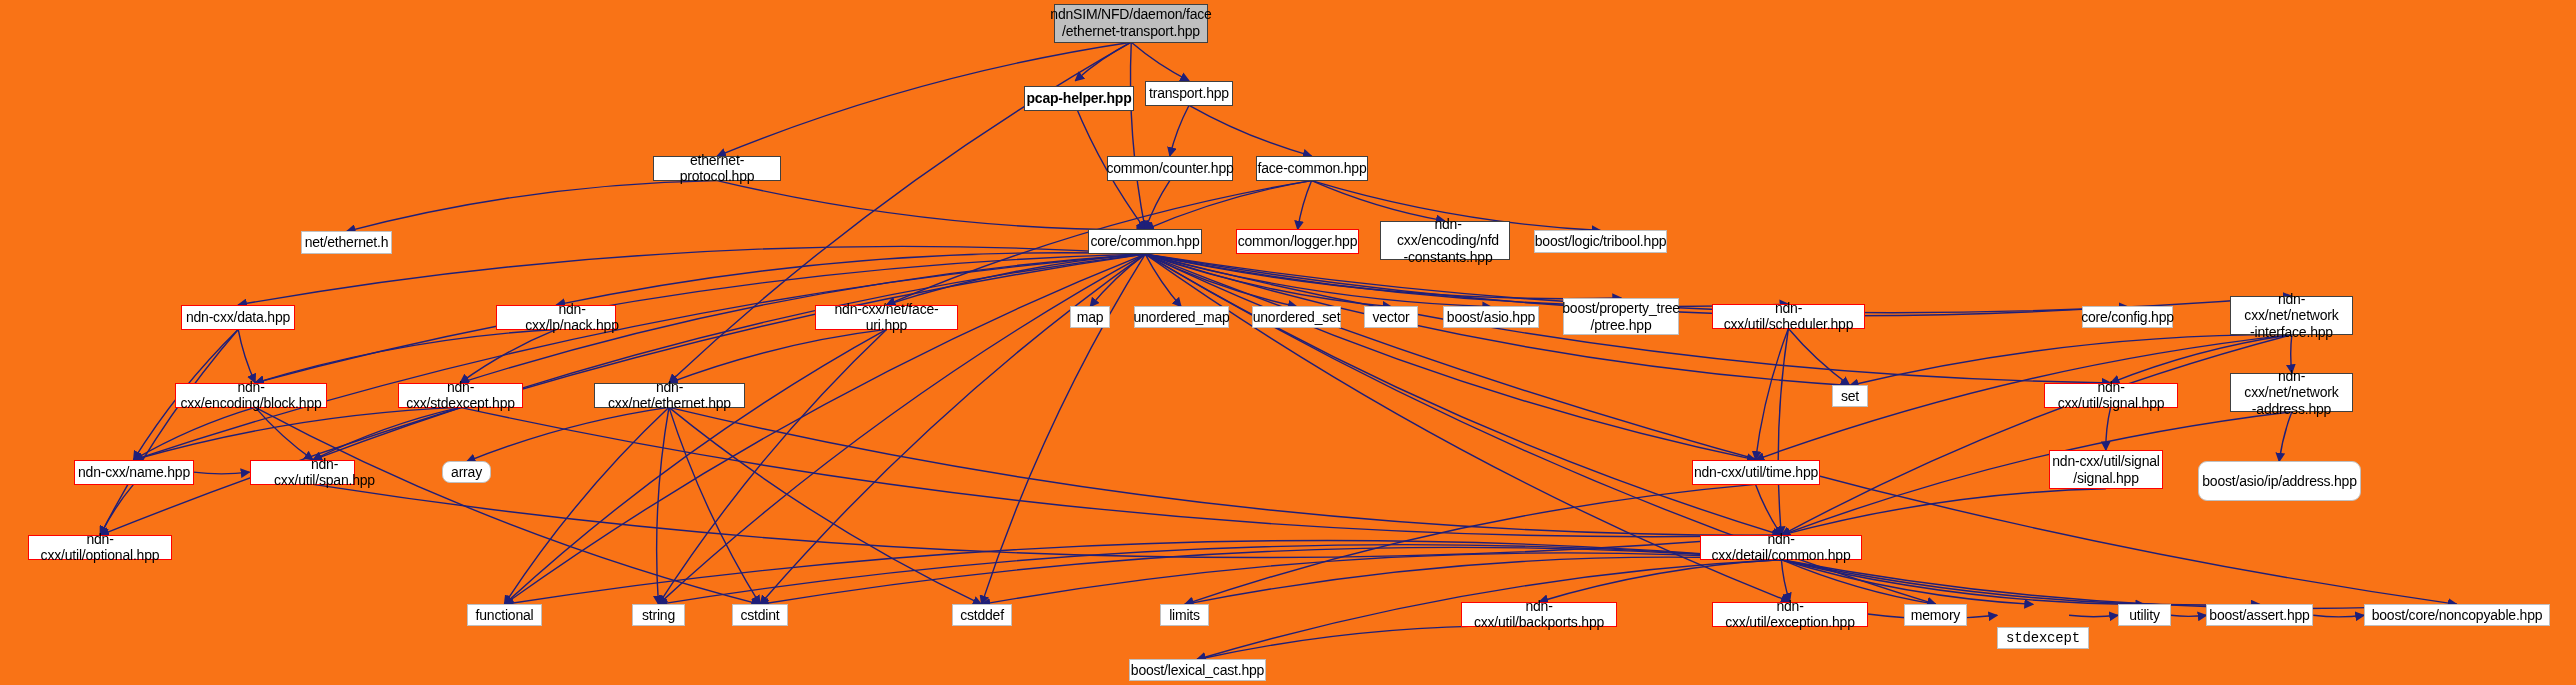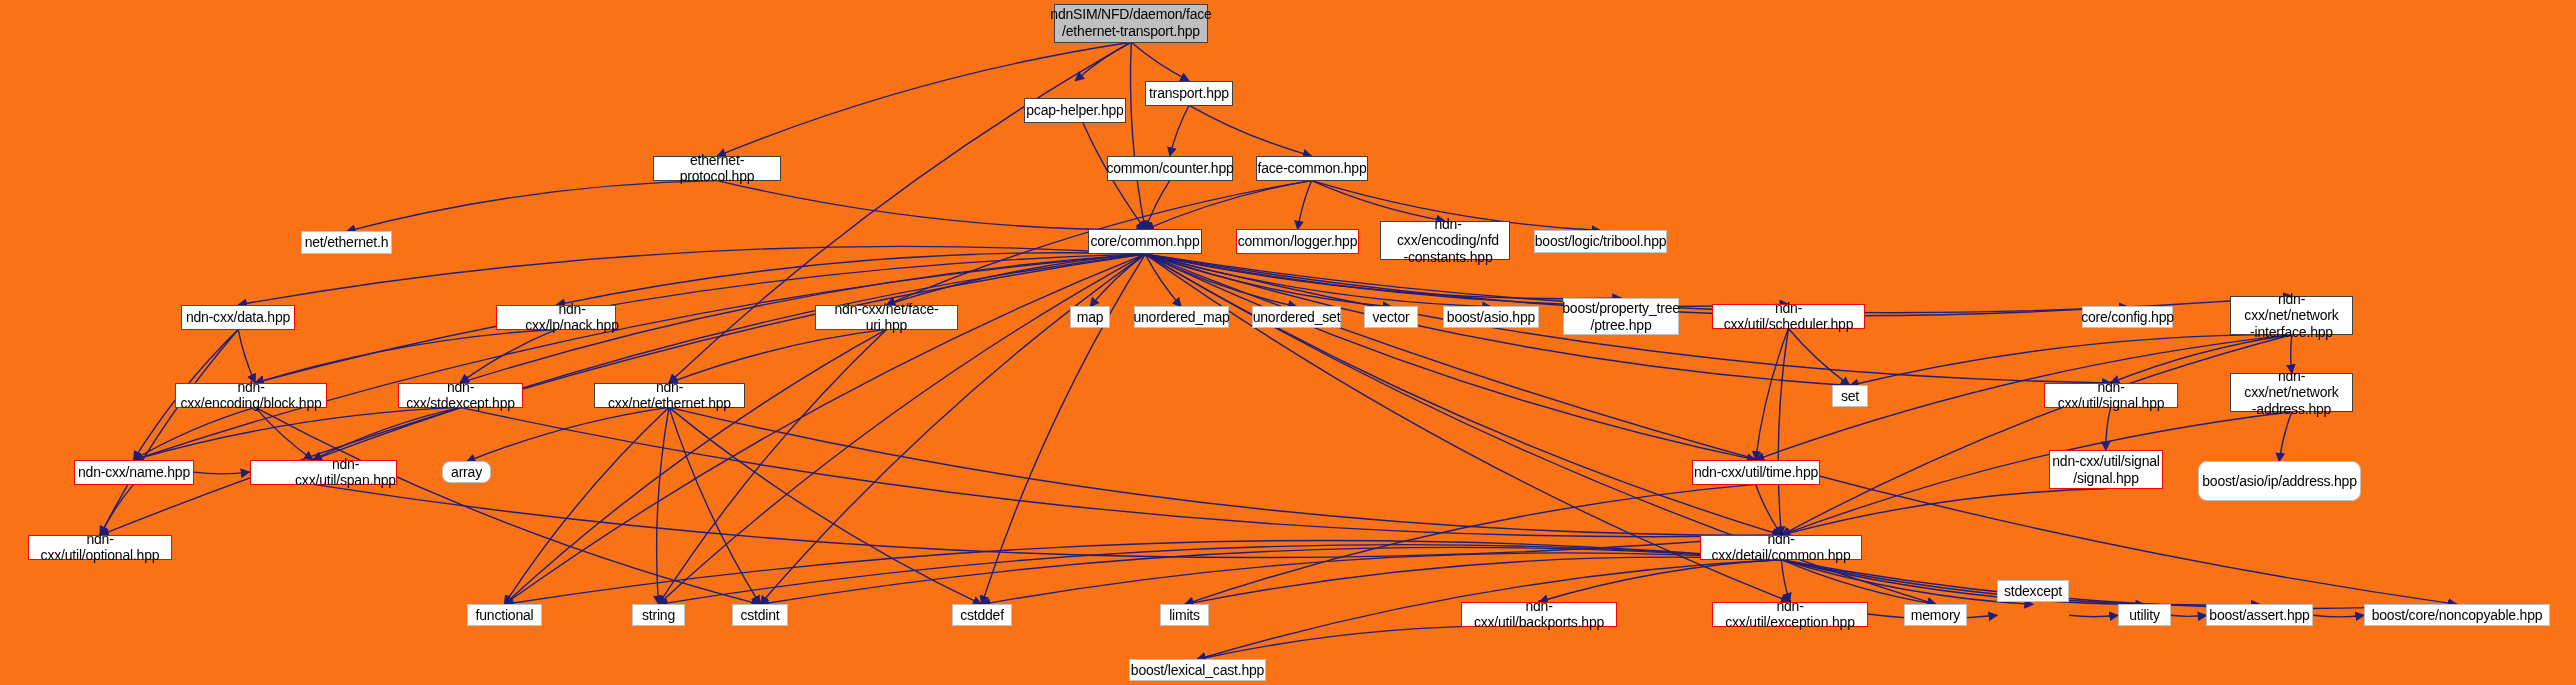--- a/index.html
+++ b/index.html
@@ -161,21 +161,21 @@
         <path d="M 1758 715 Q 1560.22 710.54 1367 753" fill="none" stroke="#1f1f78" stroke-width="1.6" marker-end="url(#arrow)"></path>
         <path d="M 2133 701 Q 2206.91 710.63 2281 702.5" fill="none" stroke="#1f1f78" stroke-width="1.6" marker-end="url(#arrow)"></path>
         <path d="M 2363 702.5 Q 2391 705.86 2419 702.5" fill="none" stroke="#1f1f78" stroke-width="1.6" marker-end="url(#arrow)"></path>
         <path d="M 2479 702.5 Q 2499.5 704.96 2520 702.5" fill="none" stroke="#1f1f78" stroke-width="1.6" marker-end="url(#arrow)"></path>
         <path d="M 2642 702.5 Q 2671 705.98 2700 702.5" fill="none" stroke="#1f1f78" stroke-width="1.6" marker-end="url(#arrow)"></path>
       </g>
   </svg>
   <div id="nodes">
       <div class="node root" style="left: 1054px; top: 3.5px; width: 154px; height: 39px;">ndnSIM/NFD/daemon/face
 /ethernet-transport.hpp</div>
-      <div class="node hdr" style="left: 1024px; top: 98px; width: 102px; height: 24.5px;">pcap-helper.hpp</div>
+      <div class="node hdr" style="left: 1024px; top: 86px; width: 110px; height: 24.5px; font-weight: bold;">pcap-helper.hpp</div>
       <div class="node hdr" style="left: 1145px; top: 81px; width: 88px; height: 24.5px;">transport.hpp</div>
       <div class="node hdr" style="left: 653px; top: 156px; width: 128px; height: 24.5px;">ethernet-protocol.hpp</div>
       <div class="node hdr" style="left: 1107px; top: 156px; width: 126px; height: 24.5px;">common/counter.hpp</div>
       <div class="node hdr" style="left: 1256px; top: 156px; width: 112px; height: 24.5px;">face-common.hpp</div>
       <div class="node sys" style="left: 301px; top: 231px; width: 91px; height: 23px;">net/ethernet.h</div>
       <div class="node hdr" style="left: 1088px; top: 229px; width: 114px; height: 24.5px;">core/common.hpp</div>
       <div class="node red" style="left: 1236px; top: 229px; width: 123px; height: 24.5px;">common/logger.hpp</div>
       <div class="node hdr" style="left: 1380px; top: 221px; width: 130px; height: 39px; padding-left: 6px;">ndn-cxx/encoding/nfd
 -constants.hpp</div>
       <div class="node sys" style="left: 1534px; top: 230px; width: 133px; height: 23px;">boost/logic/tribool.hpp</div>
@@ -194,36 +194,36 @@
       <div class="node hdr" style="left: 2230px; top: 296px; width: 123px; height: 39px;">ndn-cxx/net/network
 -interface.hpp</div>
       <div class="node red" style="left: 175px; top: 383px; width: 152px; height: 24.5px;">ndn-cxx/encoding/block.hpp</div>
       <div class="node red" style="left: 398px; top: 383px; width: 125px; height: 24.5px;">ndn-cxx/stdexcept.hpp</div>
       <div class="node hdr" style="left: 594px; top: 383px; width: 151px; height: 24.5px;">ndn-cxx/net/ethernet.hpp</div>
       <div class="node sys" style="left: 1832px; top: 385px; width: 36px; height: 22px;">set</div>
       <div class="node red" style="left: 2044px; top: 383px; width: 134px; height: 24.5px;">ndn-cxx/util/signal.hpp</div>
       <div class="node hdr" style="left: 2230px; top: 373px; width: 123px; height: 39px;">ndn-cxx/net/network
 -address.hpp</div>
       <div class="node red" style="left: 74px; top: 460px; width: 120px; height: 24.5px;">ndn-cxx/name.hpp</div>
-      <div class="node red" style="left: 250px; top: 460px; width: 147px; height: 24.5px; padding-left: 44px;">ndn-cxx/util/span.hpp</div>
+      <div class="node red" style="left: 250px; top: 460px; width: 105px; height: 24.5px; padding-left: 44px;">ndn-cxx/util/span.hpp</div>
       <div class="node sys" style="left: 442px; top: 461px; width: 49px; height: 22px; border-radius: 8px;">array</div>
       <div class="node red" style="left: 1692px; top: 460px; width: 128px; height: 24.5px;">ndn-cxx/util/time.hpp</div>
       <div class="node red" style="left: 2049px; top: 450px; width: 114px; height: 39px;">ndn-cxx/util/signal
 /signal.hpp</div>
       <div class="node sys" style="left: 2198px; top: 461px; width: 163px; height: 40px; border-radius: 9px;">boost/asio/ip/address.hpp</div>
       <div class="node red" style="left: 1700px; top: 535px; width: 162px; height: 24.5px;">ndn-cxx/detail/common.hpp</div>
       <div class="node red" style="left: 28px; top: 535px; width: 144px; height: 24.5px;">ndn-cxx/util/optional.hpp</div>
       <div class="node sys" style="left: 467px; top: 604px; width: 75px; height: 22px;">functional</div>
       <div class="node sys" style="left: 632px; top: 604px; width: 53px; height: 22px;">string</div>
       <div class="node sys" style="left: 732px; top: 604px; width: 56px; height: 22px;">cstdint</div>
       <div class="node sys" style="left: 952px; top: 604px; width: 60px; height: 22px;">cstddef</div>
       <div class="node sys" style="left: 1160px; top: 604px; width: 49px; height: 22px;">limits</div>
       <div class="node red" style="left: 1461px; top: 602px; width: 156px; height: 24.5px;">ndn-cxx/util/backports.hpp</div>
       <div class="node red" style="left: 1712px; top: 602px; width: 156px; height: 24.5px;">ndn-cxx/util/exception.hpp</div>
       <div class="node sys" style="left: 1904px; top: 604px; width: 63px; height: 22px;">memory</div>
-      <div class="node sys" style="left: 1997px; top: 580px; width: 72px; height: 22px;">stdexcept</div>
+      <div class="node sys" style="left: 1997px; top: 627px; width: 92px; height: 22px; font-family: Liberation Mono, monospace;">stdexcept</div>
       <div class="node sys" style="left: 2118px; top: 604px; width: 53px; height: 22px;">utility</div>
       <div class="node sys" style="left: 2206px; top: 604px; width: 107px; height: 22px;">boost/assert.hpp</div>
       <div class="node sys" style="left: 2364px; top: 604px; width: 186px; height: 22px;">boost/core/noncopyable.hpp</div>
       <div class="node sys" style="left: 1129px; top: 659px; width: 137px; height: 22px;">boost/lexical_cast.hpp</div>
     </div>
 </div>
 
 
 </body></html>

